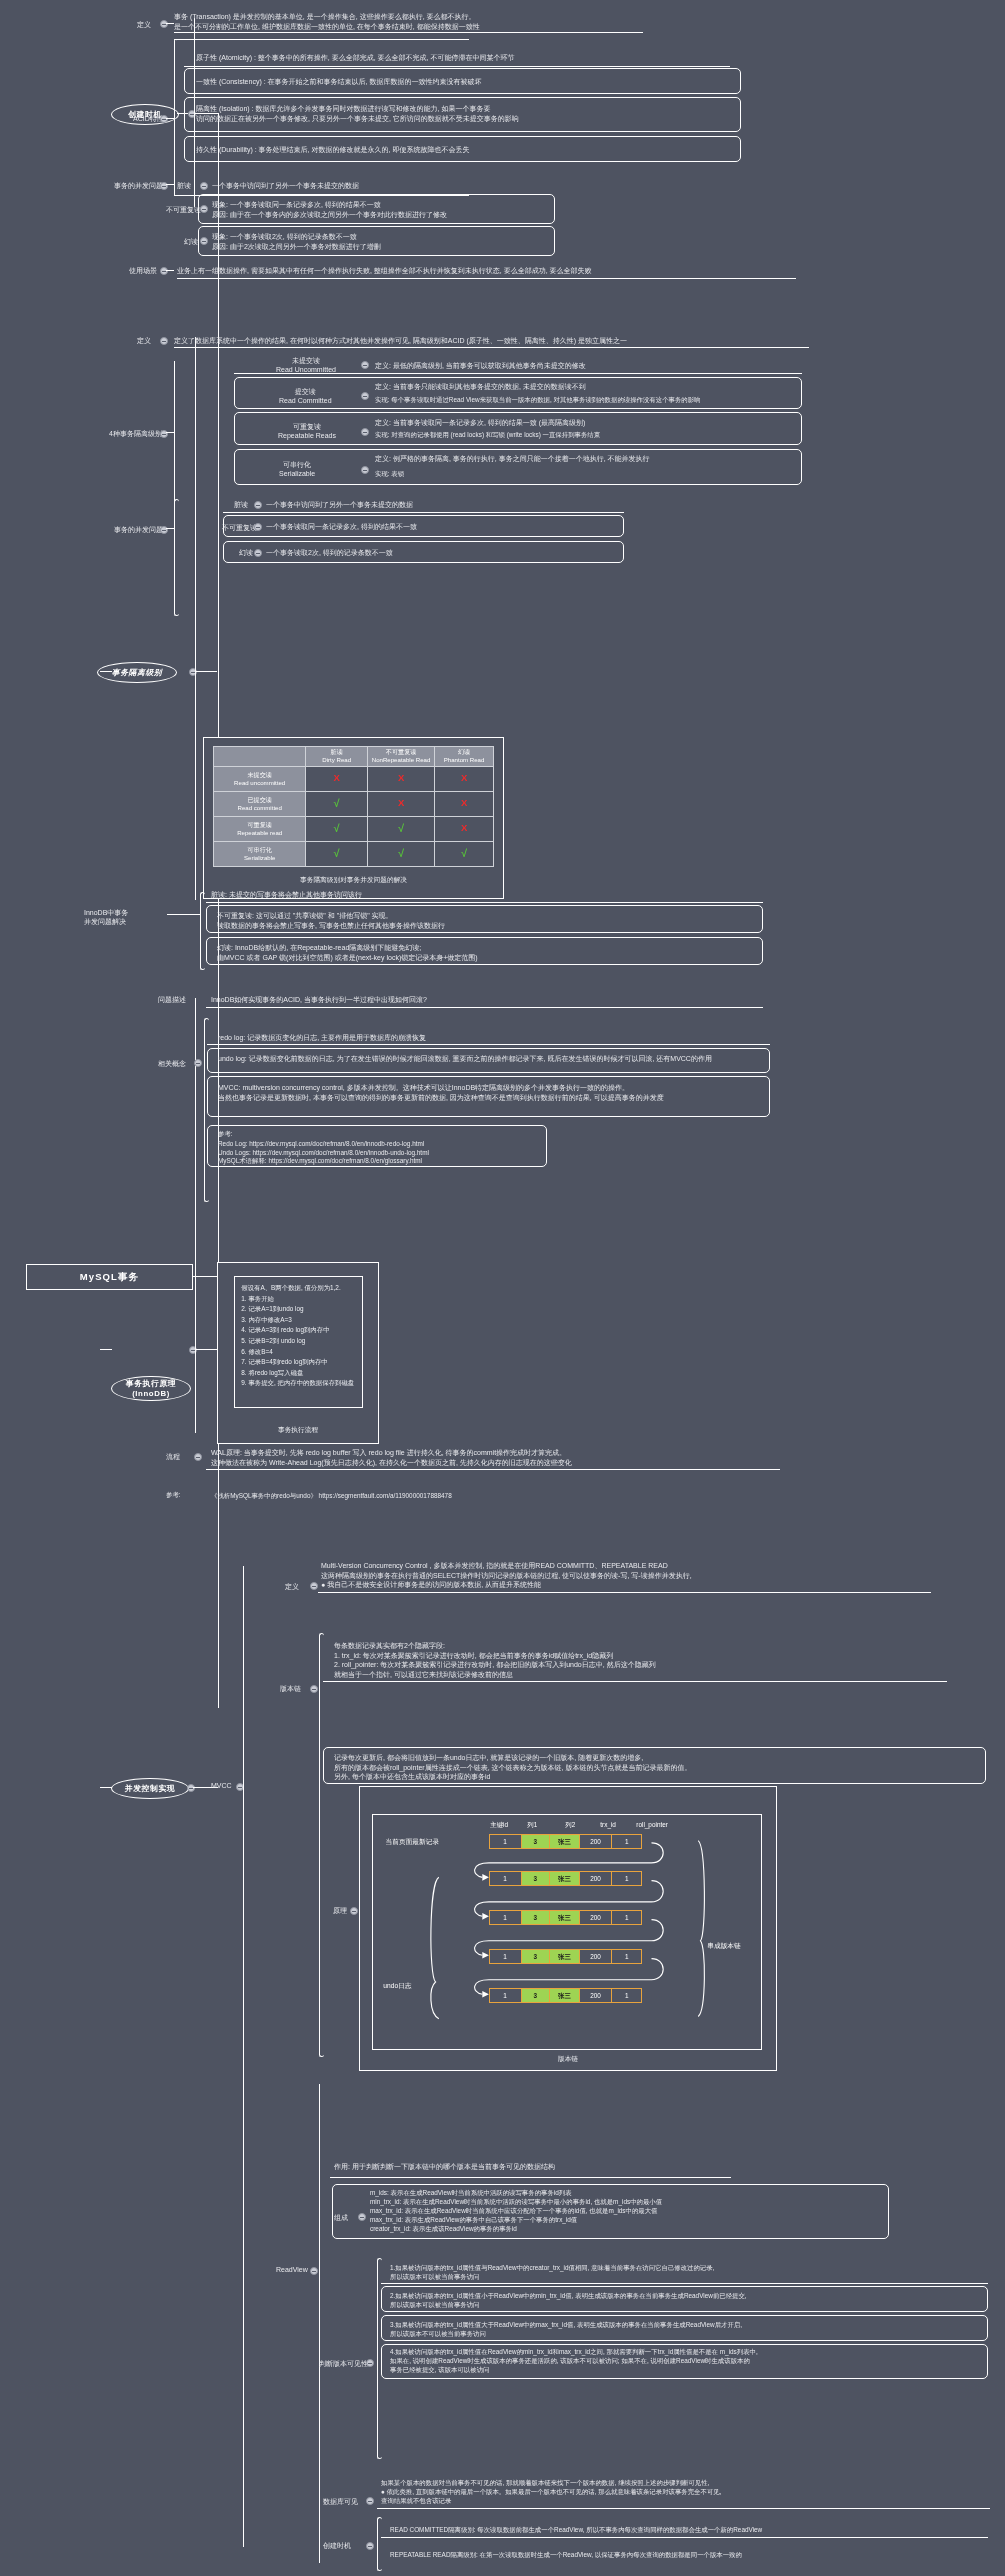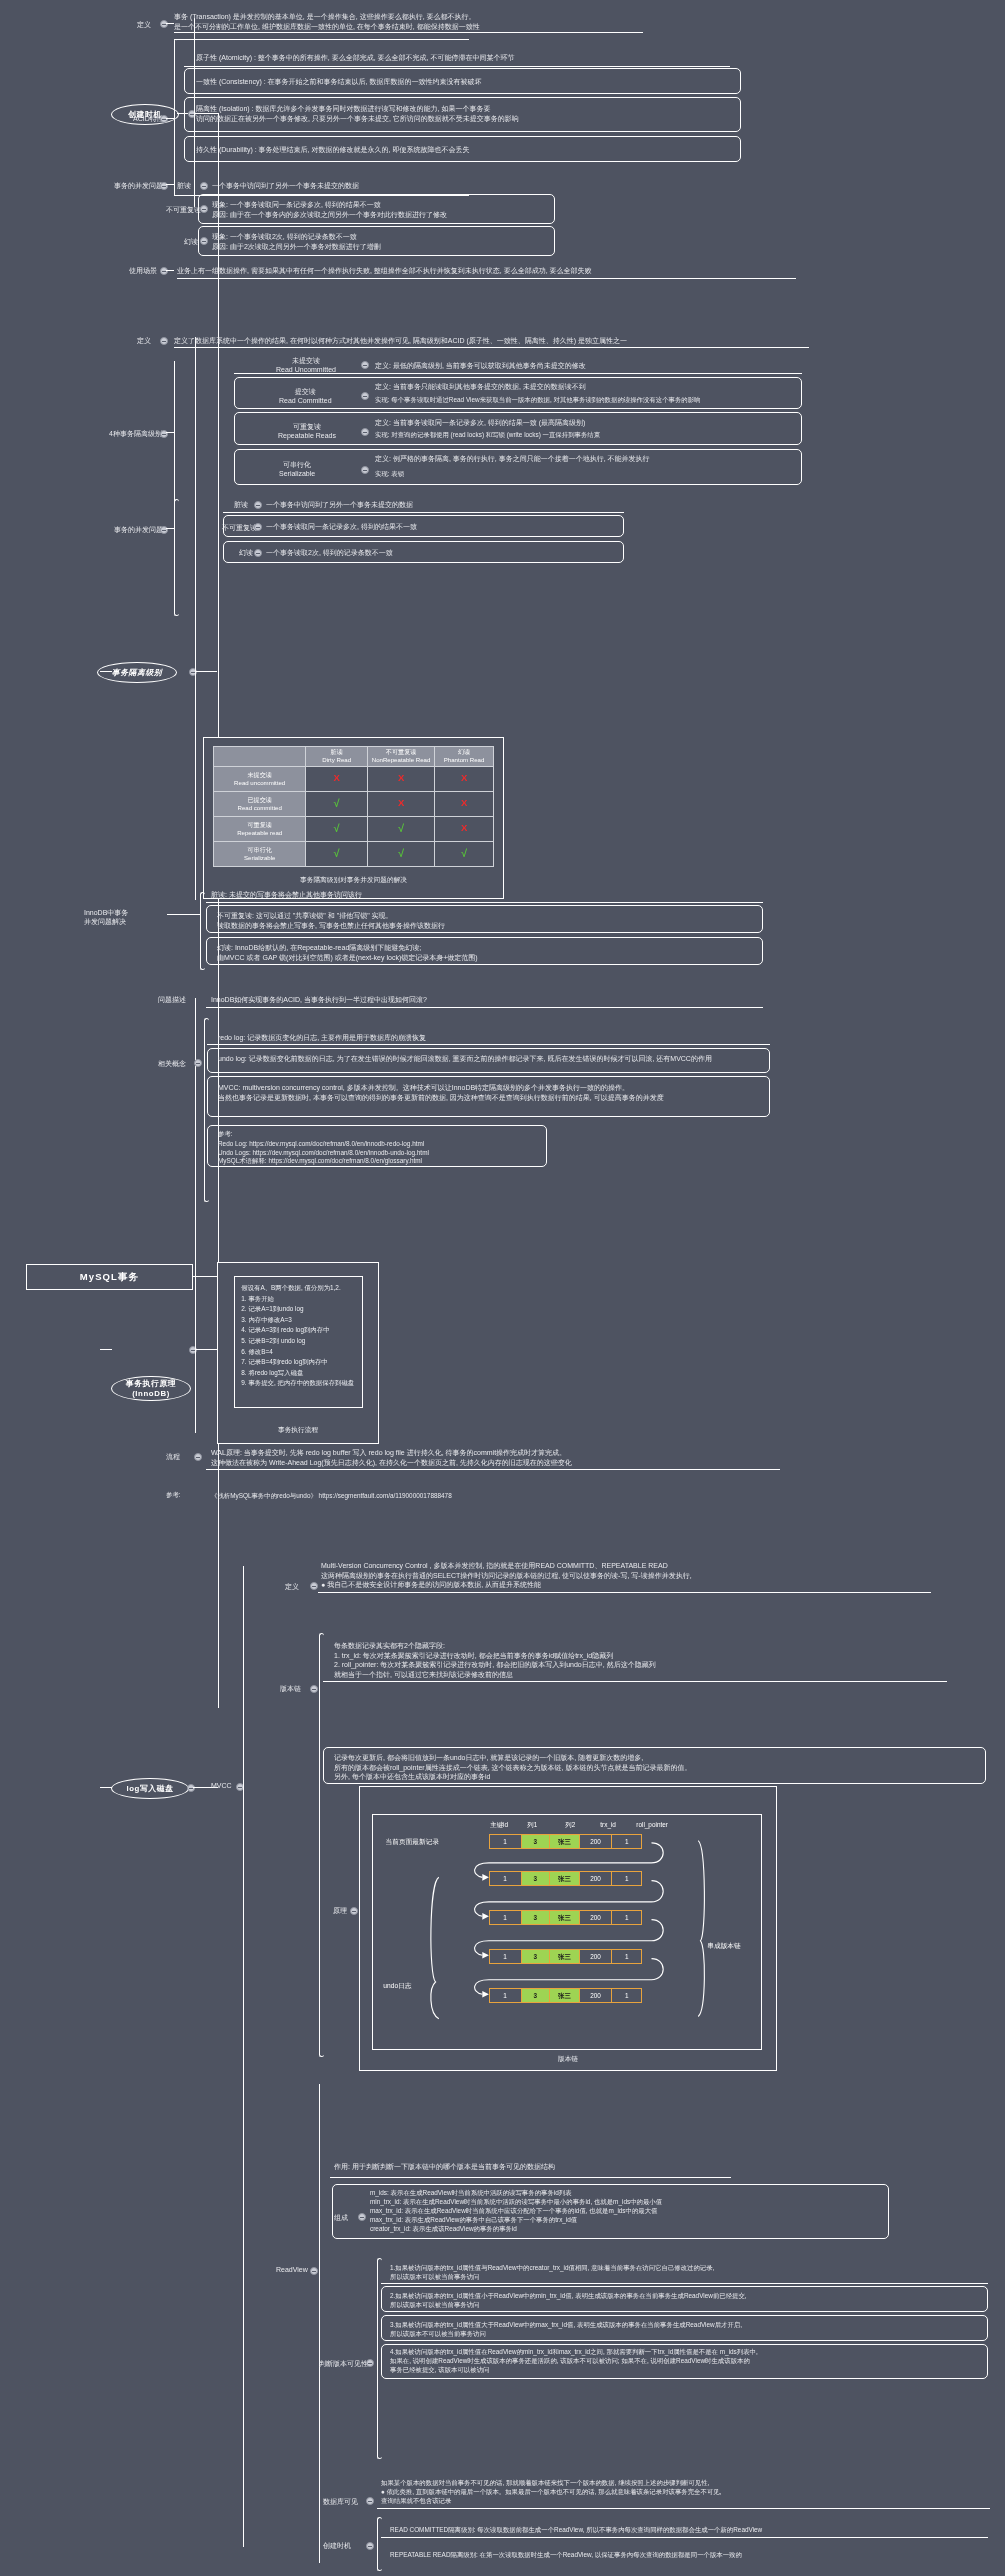--- a/index.html
+++ b/index.html
@@ -327,21 +327,21 @@
   <div class="lbl node" style="left:166px;top:1452px;">流程</div>
   <div class="bul" style="left:194px;top:1453px;"></div>
   <div class="node txt" style="left:211px;top:1448px;width:563px;">WAL原理: 当事务提交时, 先将 redo log buffer 写入 redo log file 进行持久化, 待事务的commit操作完成时才算完成。
 这种做法在被称为 Write-Ahead Log(预先日志持久化), 在持久化一个数据页之前, 先持久化内存的旧志现在的这些变化</div>
   <div class="ul" style="left:206px;top:1469px;width:574px;"></div>
 
   <div class="lbl node" style="left:166px;top:1491px;font-size:6.4px;">参考:</div>
   <div class="node txt small" style="left:211px;top:1491px;width:446px;">《浅析MySQL事务中的redo与undo》 https://segmentfault.com/a/1190000017888478</div>
 
   <div class="el" style="position:absolute;left:111px;top:1778px;width:76px;height:19px;">
-    <span>log写入磁盘</span>
+    <span>并发控制实现</span>
   </div>
   <div class="ln h2" style="left:100px;top:1787px;width:12.3px;"></div>
   <div class="bul" style="left:187px;top:1784px;"></div>
   <div class="ln h2" style="left:193px;top:1787px;width:24.5px;"></div>
 
   <div class="lbl node" style="left:211px;top:1782px;font-weight:normal;">MVCC</div>
   <div class="bul" style="left:236px;top:1783px;"></div>
   <div class="ln v2" style="left:243px;top:1566px;height:981px;"></div>
 
   <div class="lbl node" style="left:285px;top:1582px;">定义</div>

